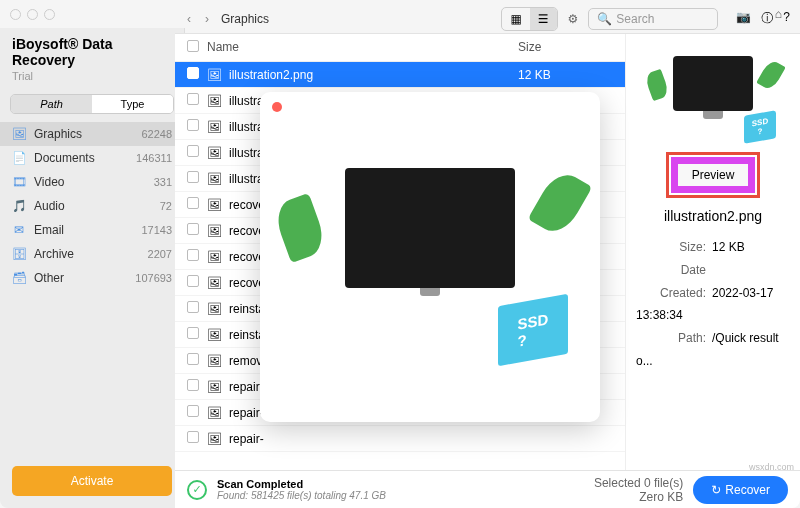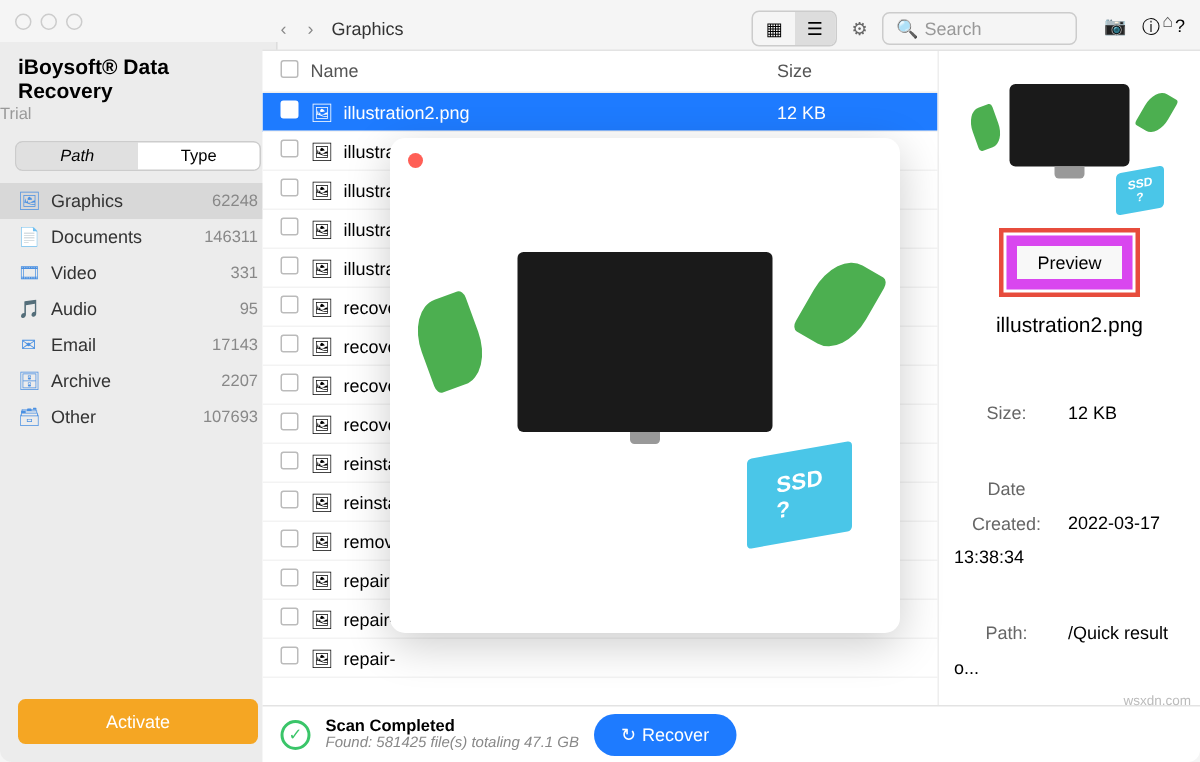--- a/index.html
+++ b/index.html
@@ -11,21 +11,21 @@
 .nav-arrow{color:#888;cursor:pointer;padding:0 2px;}
 .crumb{color:#333;}
 .view-toggle{display:flex;margin-left:auto;border:1px solid #ccc;border-radius:5px;overflow:hidden;}
 .vt{padding:4px 8px;display:flex;}
 .vt.active{background:#ddd;}
 .filter-icon,.camera-icon,.help-icon,.info-icon{color:#666;}
 .search{border:1px solid #ccc;border-radius:5px;padding:3px 8px;width:130px;color:#999;display:flex;align-items:center;gap:4px;}
 .right-icons{display:flex;gap:10px;margin-left:8px;}
 .sidebar{position:absolute;left:0;top:28px;width:185px;bottom:0;background:#ececec;border-right:1px solid #ddd;}
 .brand{padding:8px 12px 2px;font-weight:600;font-size:14px;}
-.trial{padding:0 0 8px;color:#999;font-size:11px;}
+.trial{padding:0 12px 8px;color:#999;font-size:11px;}
 .tabs{display:flex;margin:4px 10px 8px;border:1px solid #ccc;border-radius:5px;overflow:hidden;}
 .tab{flex:1;text-align:center;padding:3px 0;font-size:11px;}
 .tab.active{background:#fff;}
 .tab:not(.active){background:#e0e0e0;font-style:italic;}
 .cat{display:flex;align-items:center;padding:5px 12px;gap:8px;cursor:pointer;}
 .cat.active{background:#d8d8d8;}
 .cat .ic{width:14px;text-align:center;color:#4a90e2;}
 .cat .nm{flex:1;color:#333;}
 .cat .ct{color:#888;font-size:11px;}
 .activate{position:absolute;bottom:12px;left:12px;right:12px;background:#f5a623;color:#fff;text-align:center;padding:8px;border-radius:5px;cursor:pointer;}
@@ -53,21 +53,21 @@
 .mon::after{content:"";position:absolute;bottom:-8px;left:50%;transform:translateX(-50%);width:20px;height:8px;background:#999;border-radius:0 0 3px 3px;}
 .apple{position:absolute;top:50%;left:50%;transform:translate(-50%,-50%);color:#ddd;font-size:20px;}
 .ssd{position:absolute;right:-8px;bottom:-5px;width:32px;height:28px;background:#4ac6e8;transform:skewY(-10deg);border-radius:3px;color:#fff;font-size:8px;font-weight:bold;display:flex;align-items:center;justify-content:center;}
 .leaf{position:absolute;width:18px;height:28px;background:#4caf50;border-radius:50% 10% 50% 10%;}
 .leaf.l{left:-10px;top:15px;transform:rotate(-20deg);}
 .leaf.r{right:-12px;top:5px;transform:rotate(30deg);}
 .preview-btn{border:3px solid #e74c3c;padding:2px;display:inline-block;margin:6px 0 10px;}
 .preview-btn-inner{border:7px solid #d946ef;padding:4px 14px;background:#f8f8f8;cursor:pointer;}
 .fname{font-size:14px;margin-bottom:12px;}
 .meta{text-align:left;font-size:11px;line-height:1.9;}
-.meta b{color:#666;display:inline-block;width:70px;text-align:center;margin-right:6px;font-weight:normal;margin-top:28px;}
+.meta b{color:#666;display:inline-block;width:70px;text-align:right;margin-right:6px;font-weight:normal;}
 .footer{position:absolute;left:175px;right:0;bottom:0;height:38px;background:#fff;border-top:1px solid #e3e3e3;display:flex;align-items:center;padding:0 12px;gap:10px;}
 .ok-ic{width:20px;height:20px;border:2px solid #3ac569;border-radius:50%;color:#3ac569;display:flex;align-items:center;justify-content:center;font-size:11px;}
 .scan-info .t{font-weight:600;font-size:11px;}
 .scan-info .s{font-size:10px;color:#888;font-style:italic;}
 .sel-info{margin-left:auto;text-align:right;font-size:10px;color:#666;}
 .recover{background:#1e7bff;color:#fff;padding:7px 18px;border-radius:14px;cursor:pointer;display:flex;align-items:center;gap:4px;}
 .popup{position:absolute;left:260px;top:92px;width:340px;height:330px;background:#fff;border-radius:10px;box-shadow:0 8px 30px rgba(0,0,0,0.2);display:flex;align-items:center;justify-content:center;}
 .popup .dot{position:absolute;top:10px;left:12px;width:10px;height:10px;border-radius:50%;background:#ff5f56;}
 .popup .thumb{width:240px;height:180px;}
 .popup .mon{width:170px;height:120px;}
@@ -107,21 +107,21 @@
         <span class="ct">146311</span>
       </div>
       <div class="cat">
         <span class="ic">🎞</span>
         <span class="nm">Video</span>
         <span class="ct">331</span>
       </div>
       <div class="cat">
         <span class="ic">🎵</span>
         <span class="nm">Audio</span>
-        <span class="ct">95</span>
+        <span class="ct">72</span>
       </div>
       <div class="cat">
         <span class="ic">✉</span>
         <span class="nm">Email</span>
         <span class="ct">17143</span>
       </div>
       <div class="cat">
         <span class="ic">🗄</span>
         <span class="nm">Archive</span>
         <span class="ct">2207</span>
@@ -306,20 +306,24 @@
     <div><b>Path:</b><span>/Quick result o...</span></div>
   </div>
 </div>
 
 <div class="footer">
   <div class="ok-ic">✓</div>
   <div class="scan-info">
     <div class="t">Scan Completed</div>
     <div class="s">Found: 581425 file(s) totaling 47.1 GB</div>
   </div>
+  <div class="sel-info">
+    <div>Selected 0 file(s)</div>
+    <div>Zero KB</div>
+  </div>
   <div class="recover">↻ <span>Recover</span></div>
 </div>
 
 <div class="popup">
   <div class="dot"></div>
   <div class="thumb">
     <div class="leaf l"></div>
       <div class="leaf r"></div>
     <div class="mon">
         <span class="apple"></span>

